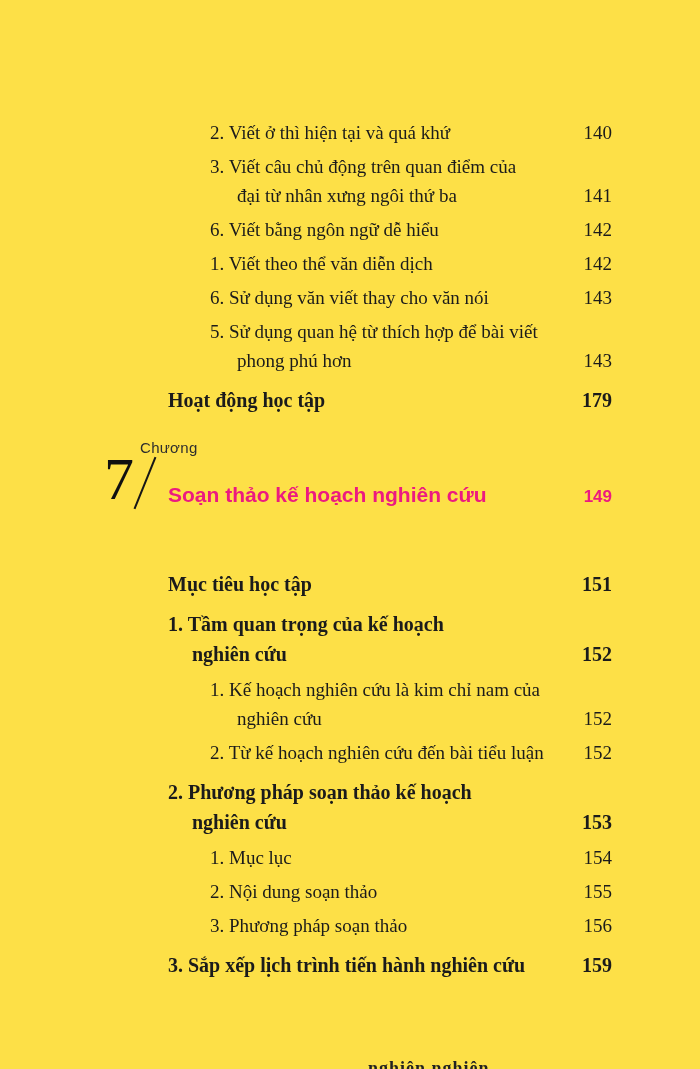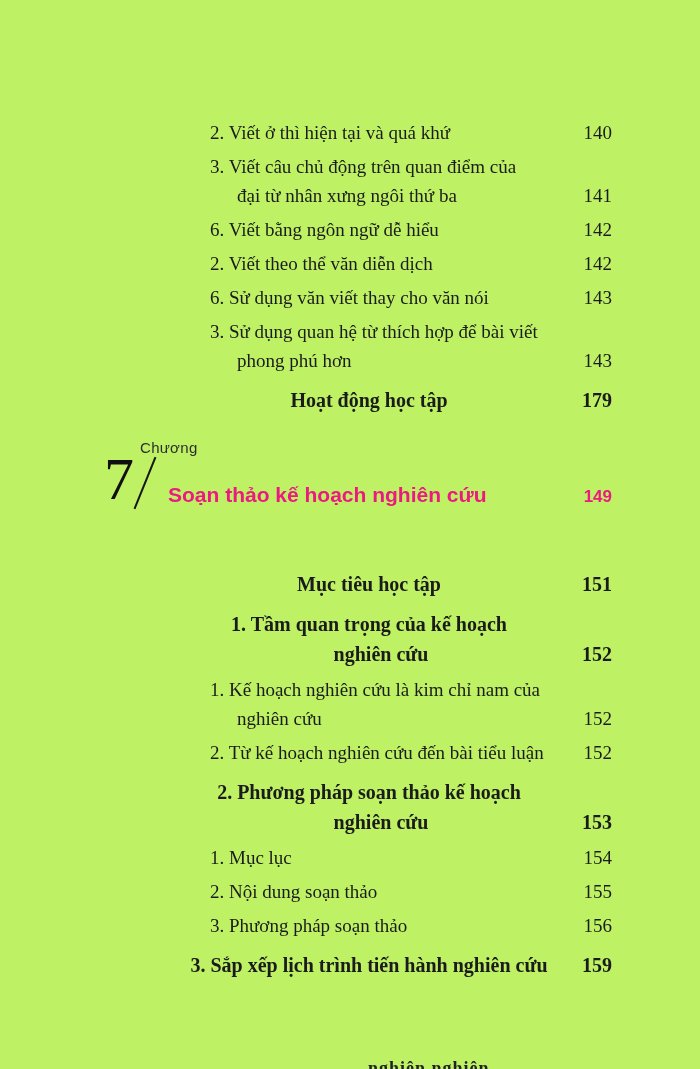--- a/index.html
+++ b/index.html
@@ -3,32 +3,32 @@
 <meta charset="utf-8">
 <style>
   html,body{margin:0;padding:0;}
   body{
     width:700px;height:1069px;
     background:#ffffff;
     font-family:"Liberation Serif", serif;
     color:#1b1b1b;
     overflow:hidden;
   }
-  .page{position:relative;width:700px;height:1069px;overflow:hidden;background:#bef264;}
+  .page{position:relative;width:700px;height:1069px;overflow:hidden;background:#fde047;}
   .toc{position:absolute;left:168px;right:88px;top:118px;}
 
   .toc-row{display:flex;justify-content:space-between;align-items:flex-end;}
   .toc-text{flex:1;min-width:0;}
   .toc-line{font-size:19px;line-height:29px;}
   .toc-pagenum{font-size:19px;line-height:29px;padding-left:12px;white-space:nowrap;}
 
   .toc-row.sub{margin-left:42px;margin-bottom:5px;}
   .toc-row.sub .toc-line.cont{padding-left:27px;}
 
-  .toc-row.bold{margin-top:10px;margin-bottom:6px;text-align:center;}
+  .toc-row.bold{margin-top:10px;margin-bottom:6px;}
   .toc-row.bold .toc-line{font-weight:bold;font-size:20px;line-height:30px;}
   .toc-row.bold .toc-line.cont{padding-left:24px;}
   .toc-row.bold .toc-pagenum{font-weight:bold;font-size:20px;line-height:30px;}
 
   
   .chapter{position:relative;height:118px;margin-top:26px;margin-bottom:10px;}
   .chapter-label{
     position:absolute;left:-72px;top:-2px;
     font-family:"Liberation Sans", sans-serif;
     font-size:15px;color:#2e2e2e;letter-spacing:.3px;margin-left:44px;
@@ -84,33 +84,33 @@
           <div class="toc-pagenum">141</div>
         </div>
         <div class="toc-row sub">
           <div class="toc-text">
             <div class="toc-line">6. Viết bằng ngôn ngữ dễ hiểu</div>
           </div>
           <div class="toc-pagenum">142</div>
         </div>
         <div class="toc-row sub">
           <div class="toc-text">
-            <div class="toc-line">2. Viết theo thể văn diễn dịch</div>
+            <div class="toc-line">1. Viết theo thể văn diễn dịch</div>
           </div>
           <div class="toc-pagenum">142</div>
         </div>
         <div class="toc-row sub">
           <div class="toc-text">
             <div class="toc-line">6. Sử dụng văn viết thay cho văn nói</div>
           </div>
           <div class="toc-pagenum">143</div>
         </div>
         <div class="toc-row sub">
           <div class="toc-text">
-            <div class="toc-line">3. Sử dụng quan hệ từ thích hợp để bài viết</div>
+            <div class="toc-line">5. Sử dụng quan hệ từ thích hợp để bài viết</div>
             <div class="toc-line cont">phong phú hơn</div>
           </div>
           <div class="toc-pagenum">143</div>
         </div>
         <div class="toc-row bold">
           <div class="toc-text">
             <div class="toc-line">Hoạt động học tập</div>
           </div>
           <div class="toc-pagenum">179</div>
         </div>

